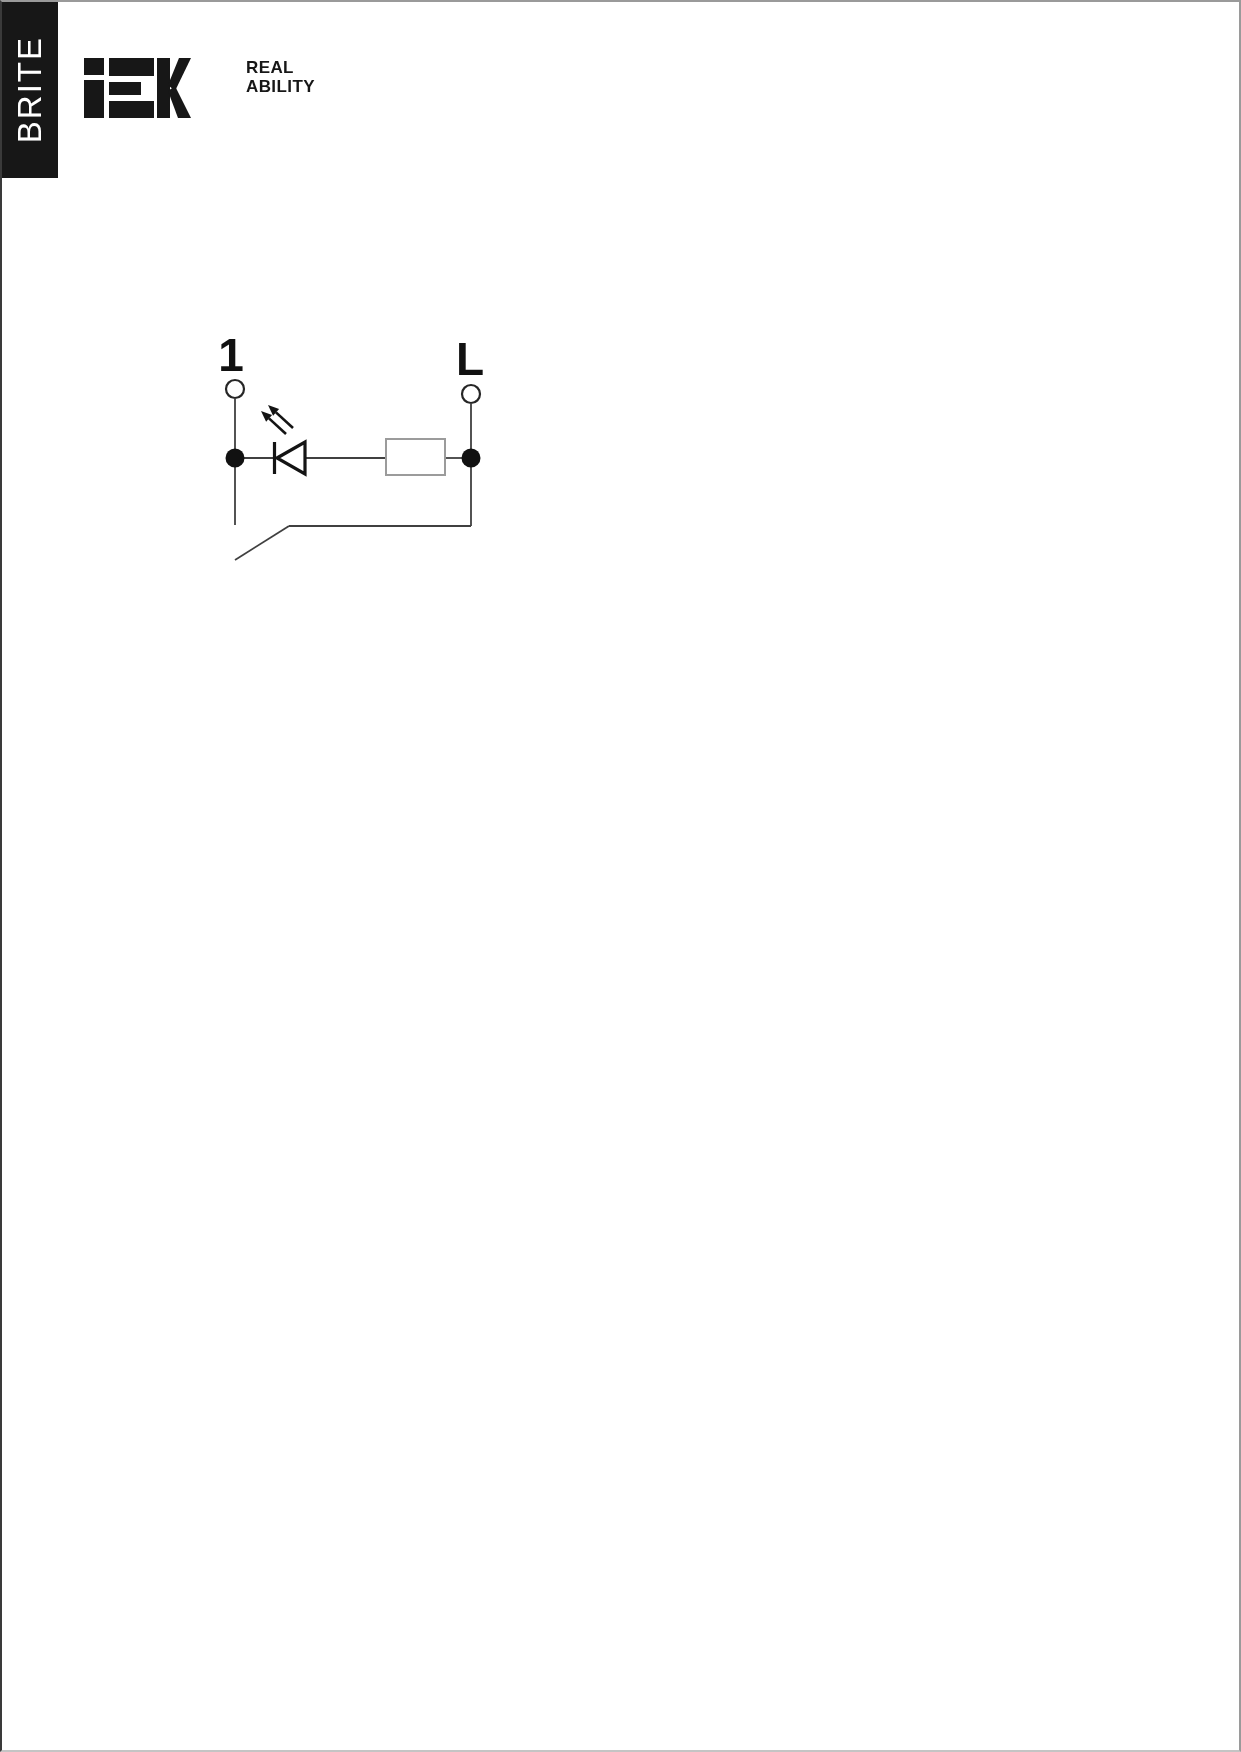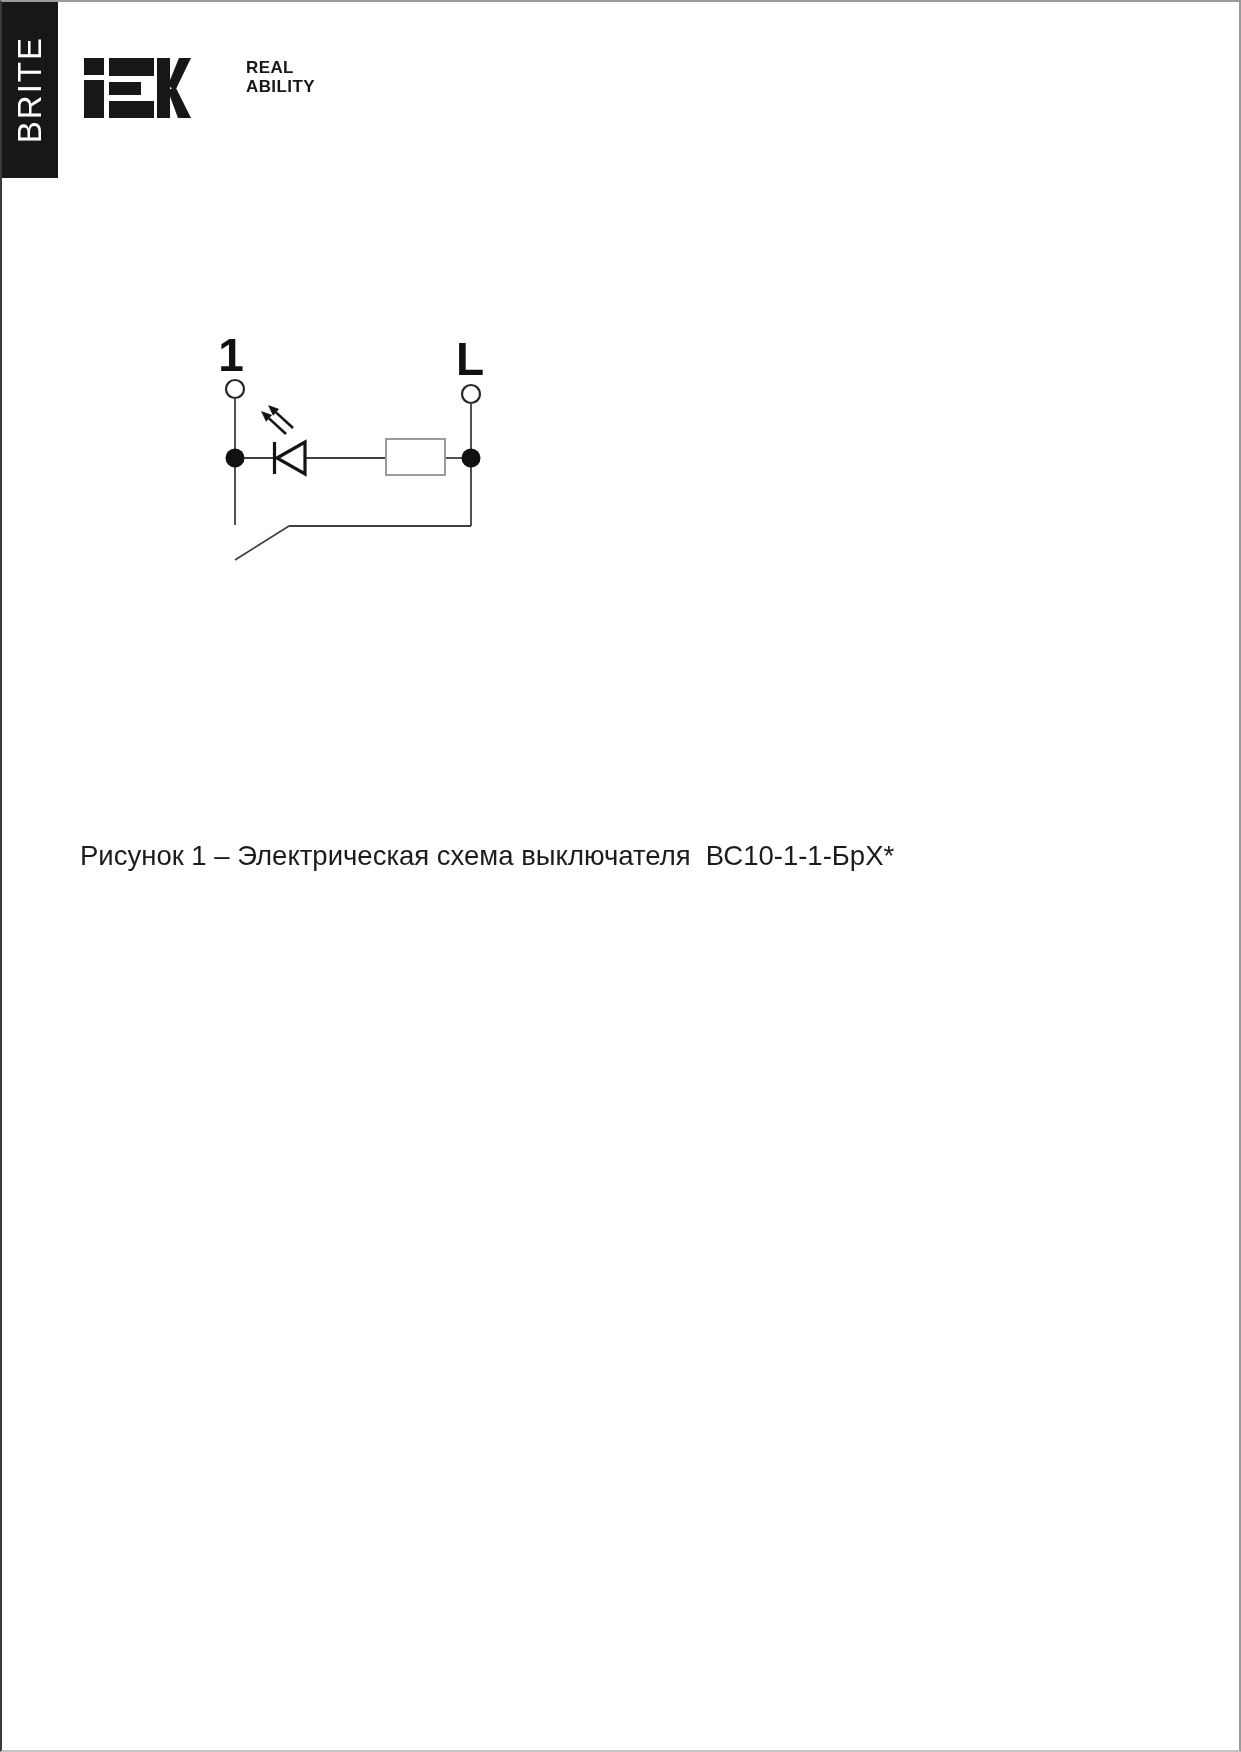--- a/index.html
+++ b/index.html
@@ -120,15 +120,14 @@
         <line x1="284" y1="432" x2="267" y2="416.4" stroke="#141414" stroke-width="2.6"></line>
         <polygon points="259,409 270.1,413.1 264.1,419.7" fill="#141414"></polygon>
         <line x1="291" y1="426" x2="274" y2="410.4" stroke="#141414" stroke-width="2.6"></line>
         <polygon points="266,403 277.1,407.1 271.1,413.7" fill="#141414"></polygon>
       </g>
     </g>
 
     <rect x="384" y="437" width="59" height="36" fill="#ffffff" stroke="#9b9b9b" stroke-width="2"></rect>
   </svg>
 
-  <div class="caption">Рисунок 1 – Электрическая схема выключателя  ВС10-1-1-БрХ*</div>
 
 </div>
 
 </body></html>

